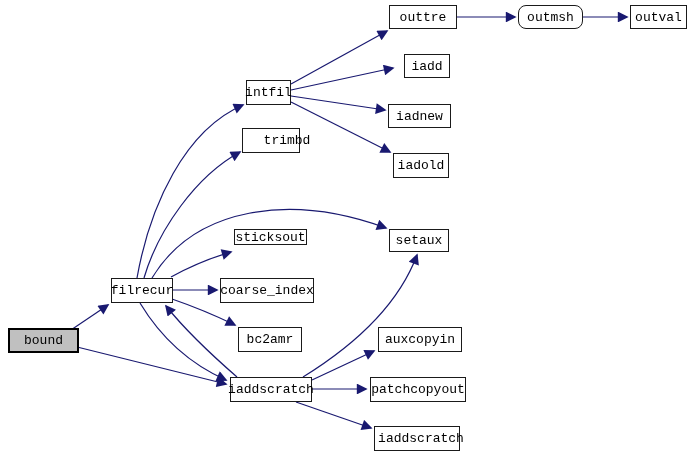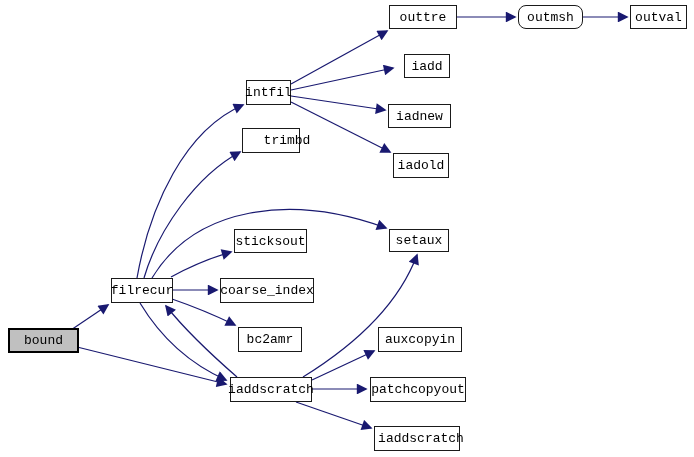--- a/index.html
+++ b/index.html
@@ -85,21 +85,21 @@
       </div>
       <div class="node" style="left: 111px; top: 278px; width: 62px; height: 25px;">
         <span>filrecur</span>
       </div>
       <div class="node" style="left: 246px; top: 80px; width: 45px; height: 25px;">
         <span>intfil</span>
       </div>
       <div class="node" style="left: 242px; top: 128px; width: 58px; height: 25px; padding-left: 32px;">
         <span>trimbd</span>
       </div>
-      <div class="node" style="left: 234px; top: 229px; width: 73px; height: 24px;">
+      <div class="node" style="left: 234px; top: 229px; width: 73px; height: 16px;">
         <span>sticksout</span>
       </div>
       <div class="node" style="left: 220px; top: 278px; width: 94px; height: 25px;">
         <span>coarse_index</span>
       </div>
       <div class="node" style="left: 238px; top: 327px; width: 64px; height: 25px;">
         <span>bc2amr</span>
       </div>
       <div class="node" style="left: 230px; top: 377px; width: 82px; height: 25px;">
         <span>iaddscratch</span>

